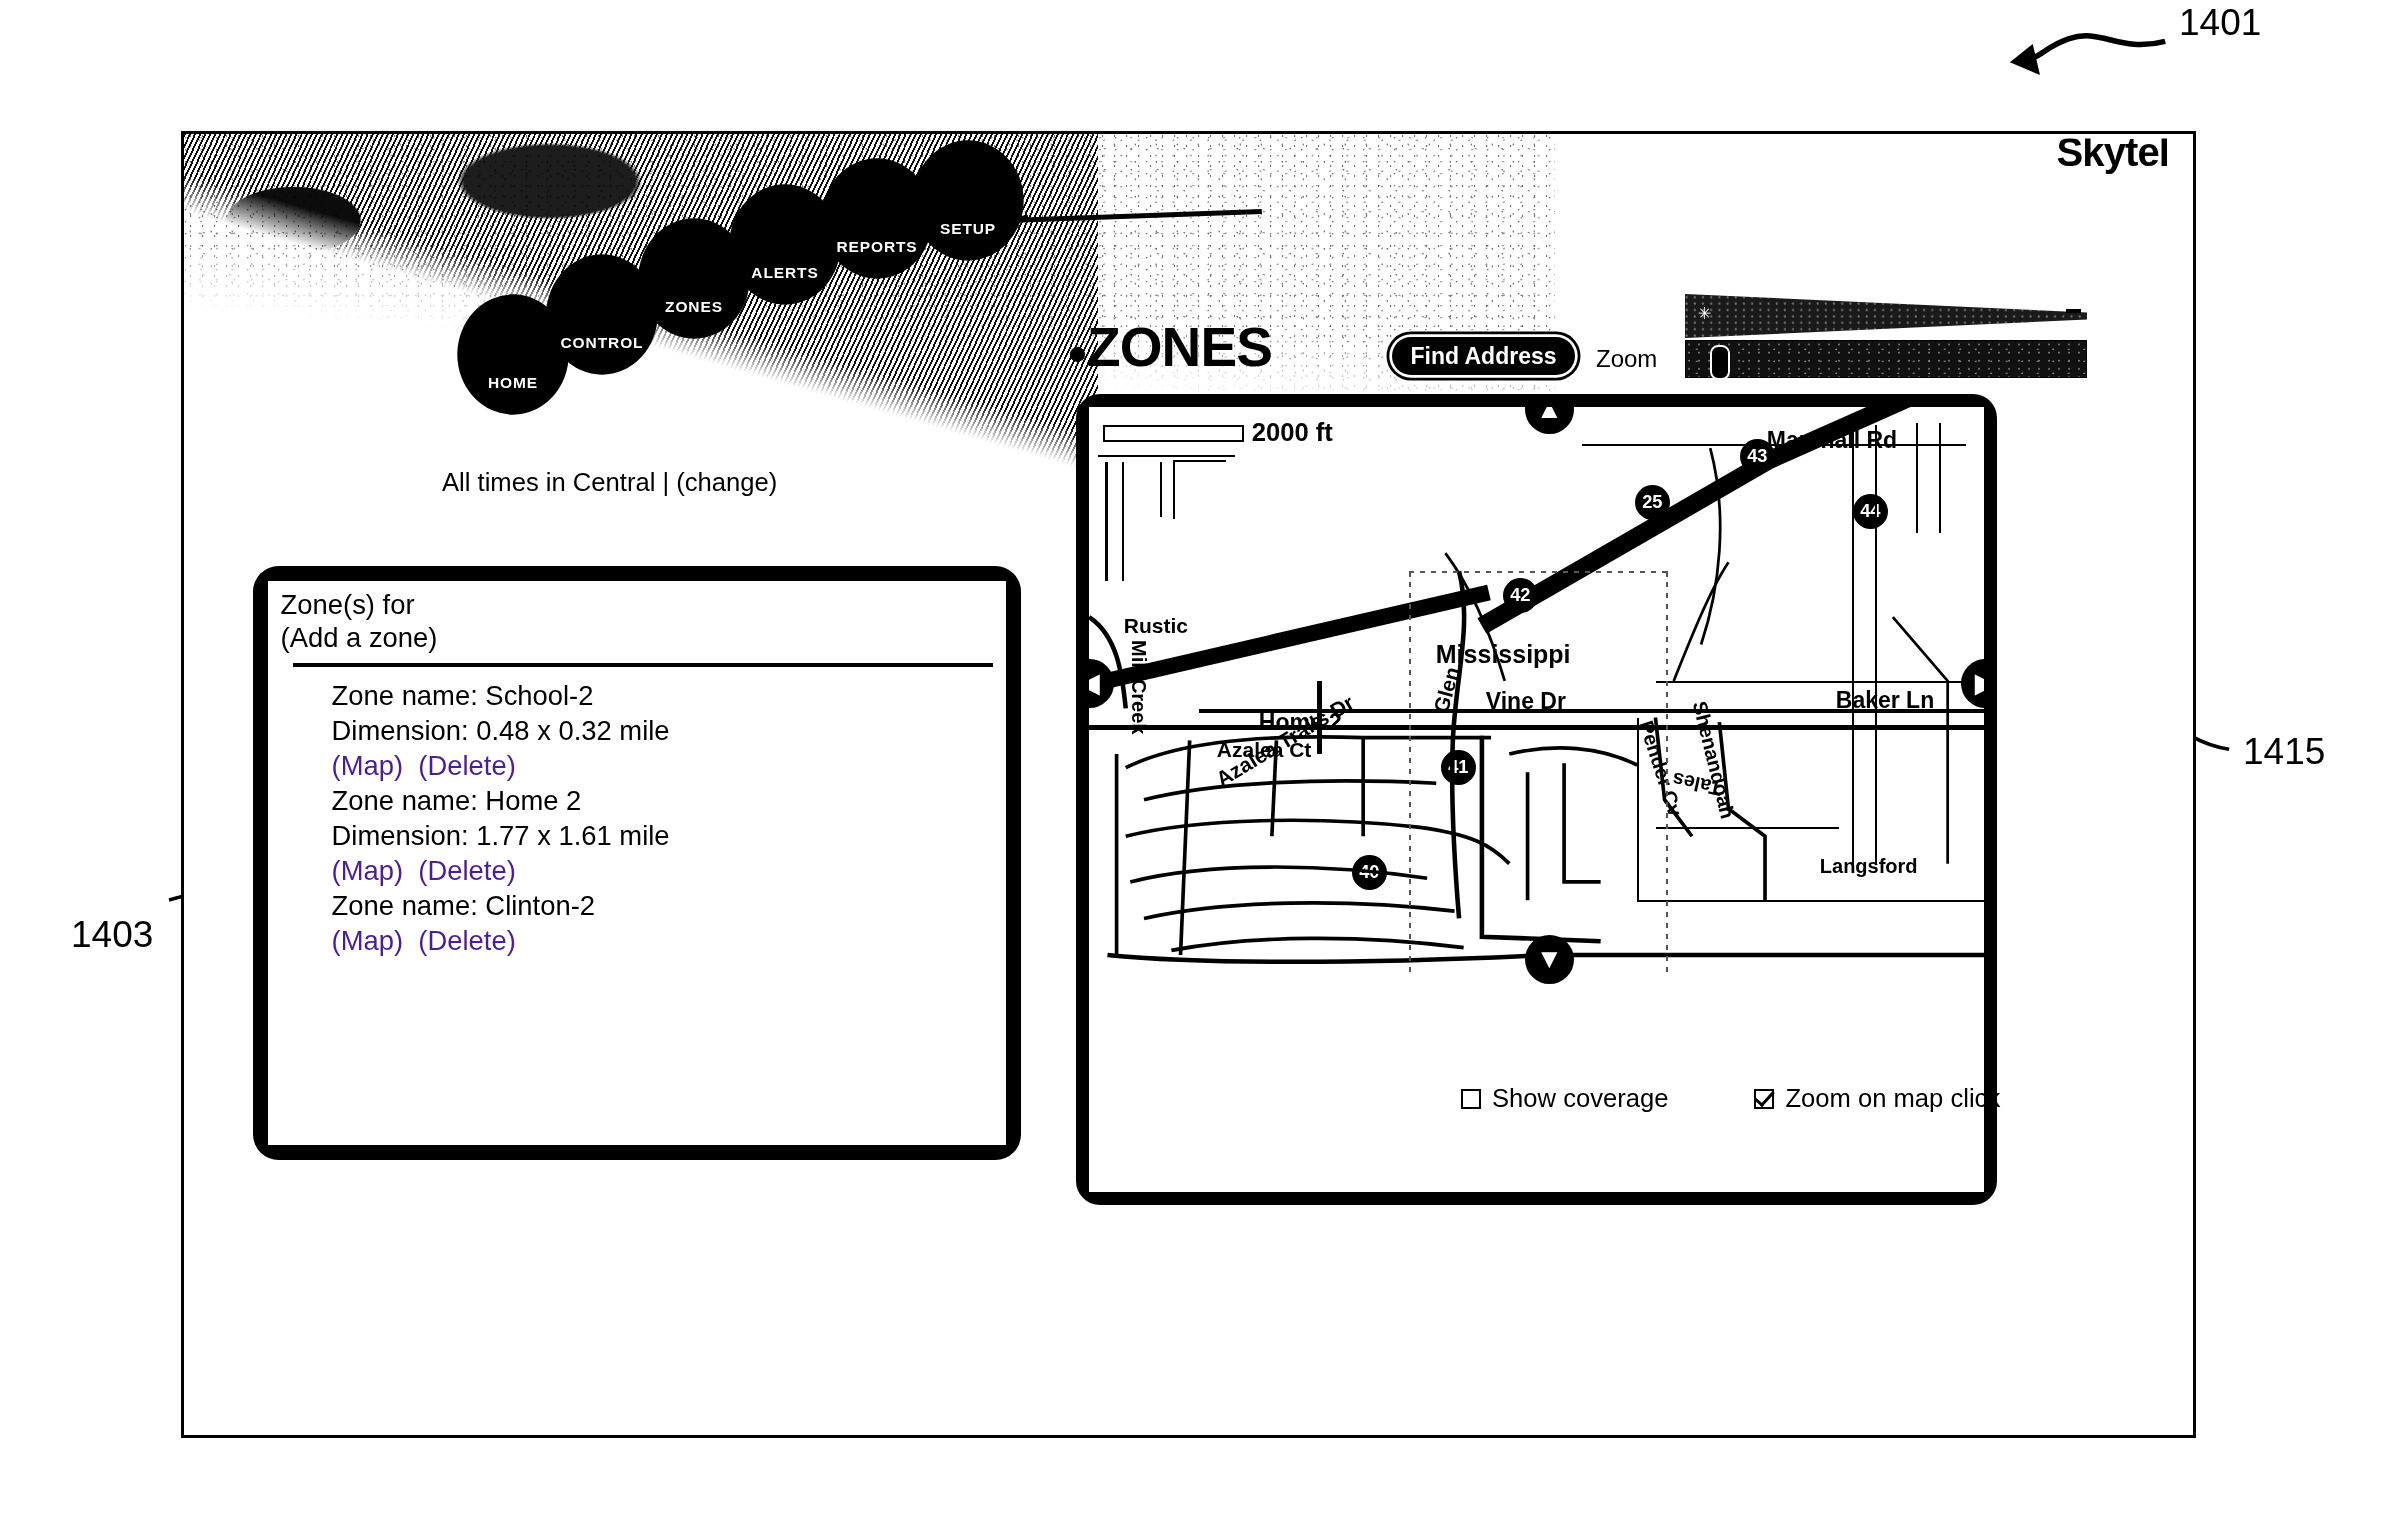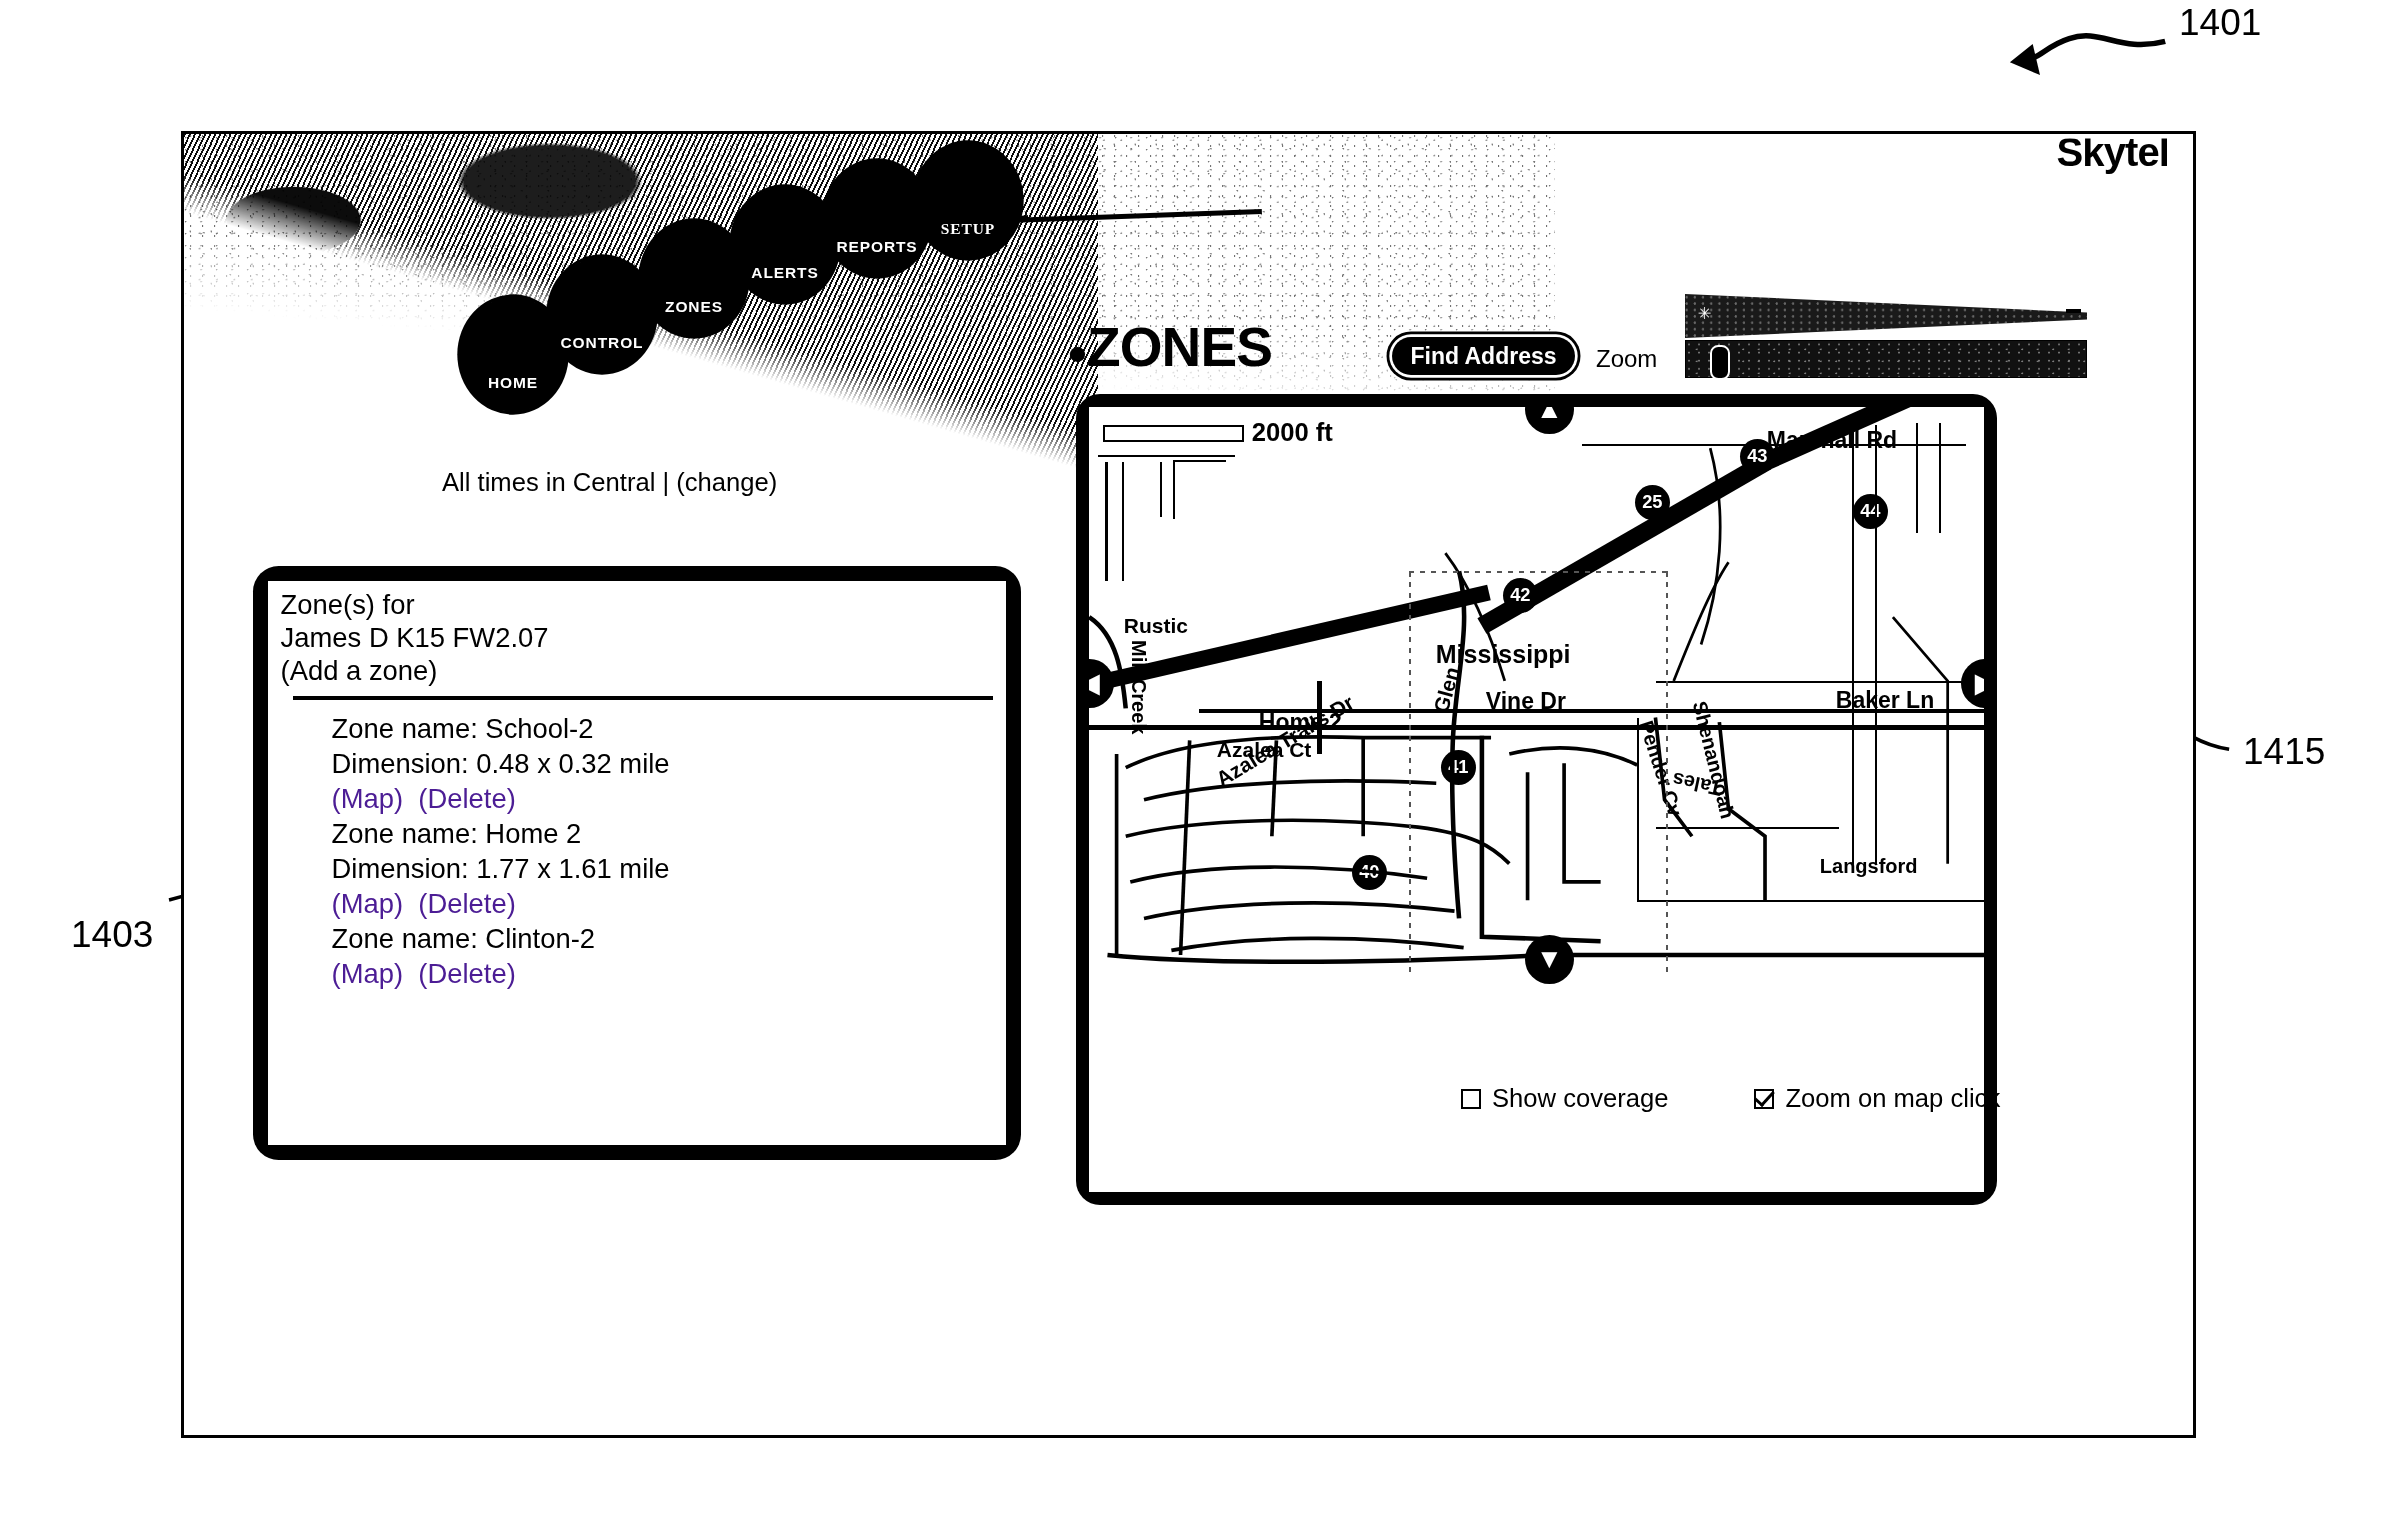--- a/index.html
+++ b/index.html
@@ -216,21 +216,21 @@
   </div>
   <div class="navbtn" style="left:457px;top:87px;width:106px;height:115px;">
     <span>ZONES</span>
   </div>
   <div class="navbtn" style="left:548px;top:53px;width:106px;height:115px;">
     <span>ALERTS</span>
   </div>
   <div class="navbtn" style="left:640px;top:27.4px;width:106px;height:115px;">
     <span>REPORTS</span>
   </div>
-  <div class="navbtn" style="left:731px;top:9.1px;width:106px;height:115px;font-family:Liberation Serif, serif;">
+  <div class="navbtn" style="left:731px;top:9.1px;width:106px;height:115px;">
     <span>SETUP</span>
   </div>
 
   <div id="tz" style="left:258px;top:334px;">All times in Central | (change)</div>
 
   <div id="bullet" style="left:886px;top:213px;"></div>
   <div id="zonestitle" style="left:903px;top:181px;">ZONES</div>
 
   <div id="findaddr" style="left:1208px;top:203px;">Find Address</div>
 
@@ -243,21 +243,20 @@
   <div id="zoomtick" style="left:1882px;top:175px;"></div>
 
   <div id="zoomslider" style="left:1501px;top:206px;">
     <div class="noise"></div>
     <div id="zoomthumb"></div>
   </div>
 
   <div id="zonepanel" style="left:69px;top:432px;">
     <div class="inner">
       <div class="zp-head">Zone(s) for</div>
-      <div class="zp-head bold">James D K15 FW2.07</div>
       <div class="zp-head">(Add a zone)</div>
       <div class="zp-rule"></div>
 
       <div class="zlist">
         <div>
           <div class="zrow">Zone name: School-2</div>
           <div class="zrow">Dimension: 0.48 x 0.32 mile</div>
           <div class="zrow">
             <a class="zlink" href="#">(Map)</a>&nbsp;&nbsp;<a class="zlink" href="#">(Delete)</a>
           </div>

